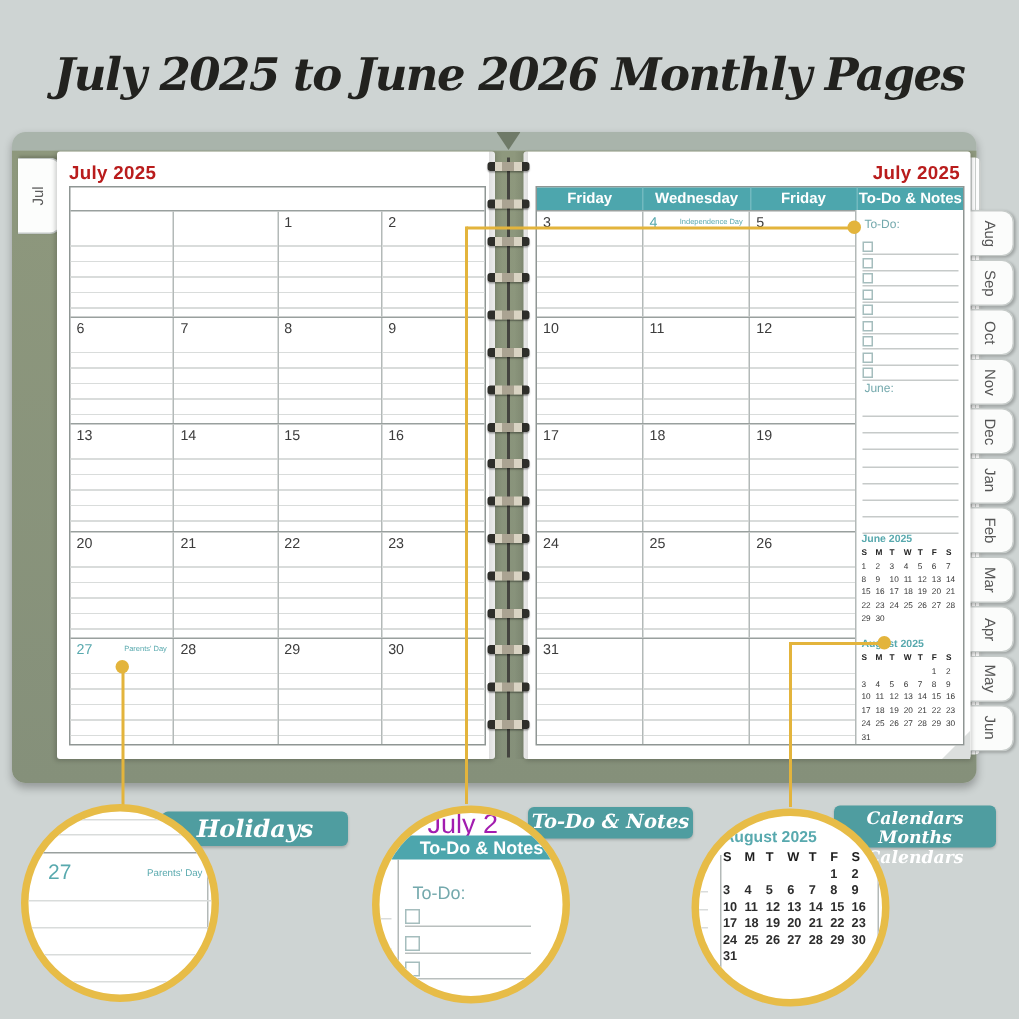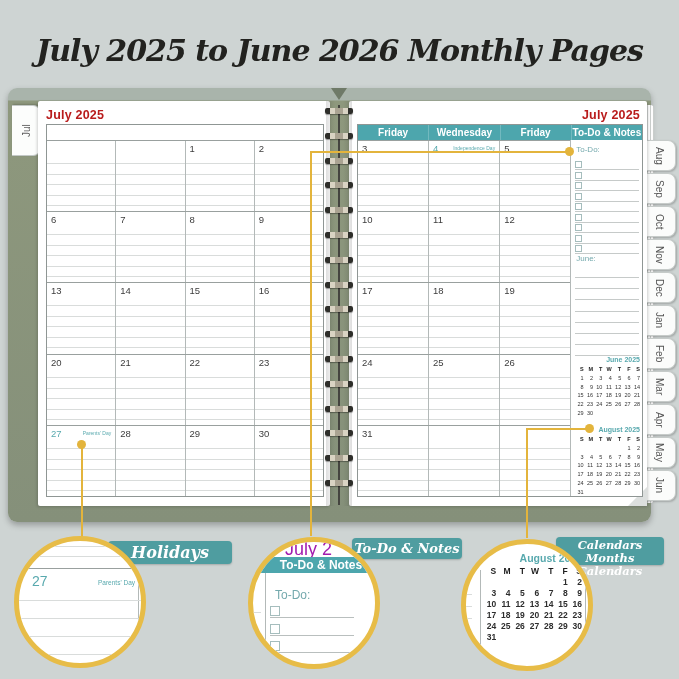--- a/index.html
+++ b/index.html
@@ -73,21 +73,21 @@
     background:repeating-linear-gradient(180deg,rgba(0,0,0,0) 0 9.4px,#d9dcdb 9.4px 10.4px);}
   .right-body{position:absolute;top:15px;left:0;right:0;bottom:0;display:flex;}
   .right-days{width:75%;display:flex;flex-direction:column;}
   .right-days .week-row{border-top:1px solid #99a09e;}
   .todo-col{width:25%;position:relative;border-left:1px solid #b3b9b8;overflow:hidden;}
   .todo-label{position:absolute;left:5px;font-size:8px;color:#74a9ad;}
   .check-line{position:absolute;left:4px;right:3px;height:11px;border-bottom:1px solid #c6cac9;}
   .chk{position:absolute;left:0;bottom:1px;width:5px;height:5px;border:1px solid #a5bdbd;background:#fff;}
   .note-line{position:absolute;left:4px;right:3px;height:11px;border-bottom:1px solid #c6cac9;}
   
-  .mini-cal{position:absolute;left:3px;right:2px;text-align:right;}
+  .mini-cal{position:absolute;left:3px;right:2px;text-align:left;}
   .mini-title{font-weight:bold;font-size:7px;color:#58a9ae;height:9px;}
   .mini-grid{display:grid;grid-template-columns:repeat(7,1fr);}
   .mini-grid span{font-size:5.5px;line-height:8.8px;color:#333;}
   .mini-grid span.mh{font-weight:bold;color:#222;}
   .mini-cal.big{left:16px;right:auto;width:100px;}
   .mini-cal.big .mini-title{font-size:10.5px;height:16px;line-height:16px;}
   .mini-cal.big .mini-grid span{font-size:8.5px;line-height:11px;font-weight:bold;color:#2d2d2d;}
   .mini-cal.big .mini-grid span.mh{color:#1d1d1d;}
   
   .yline{position:absolute;background:#e3b43c;z-index:4;}

